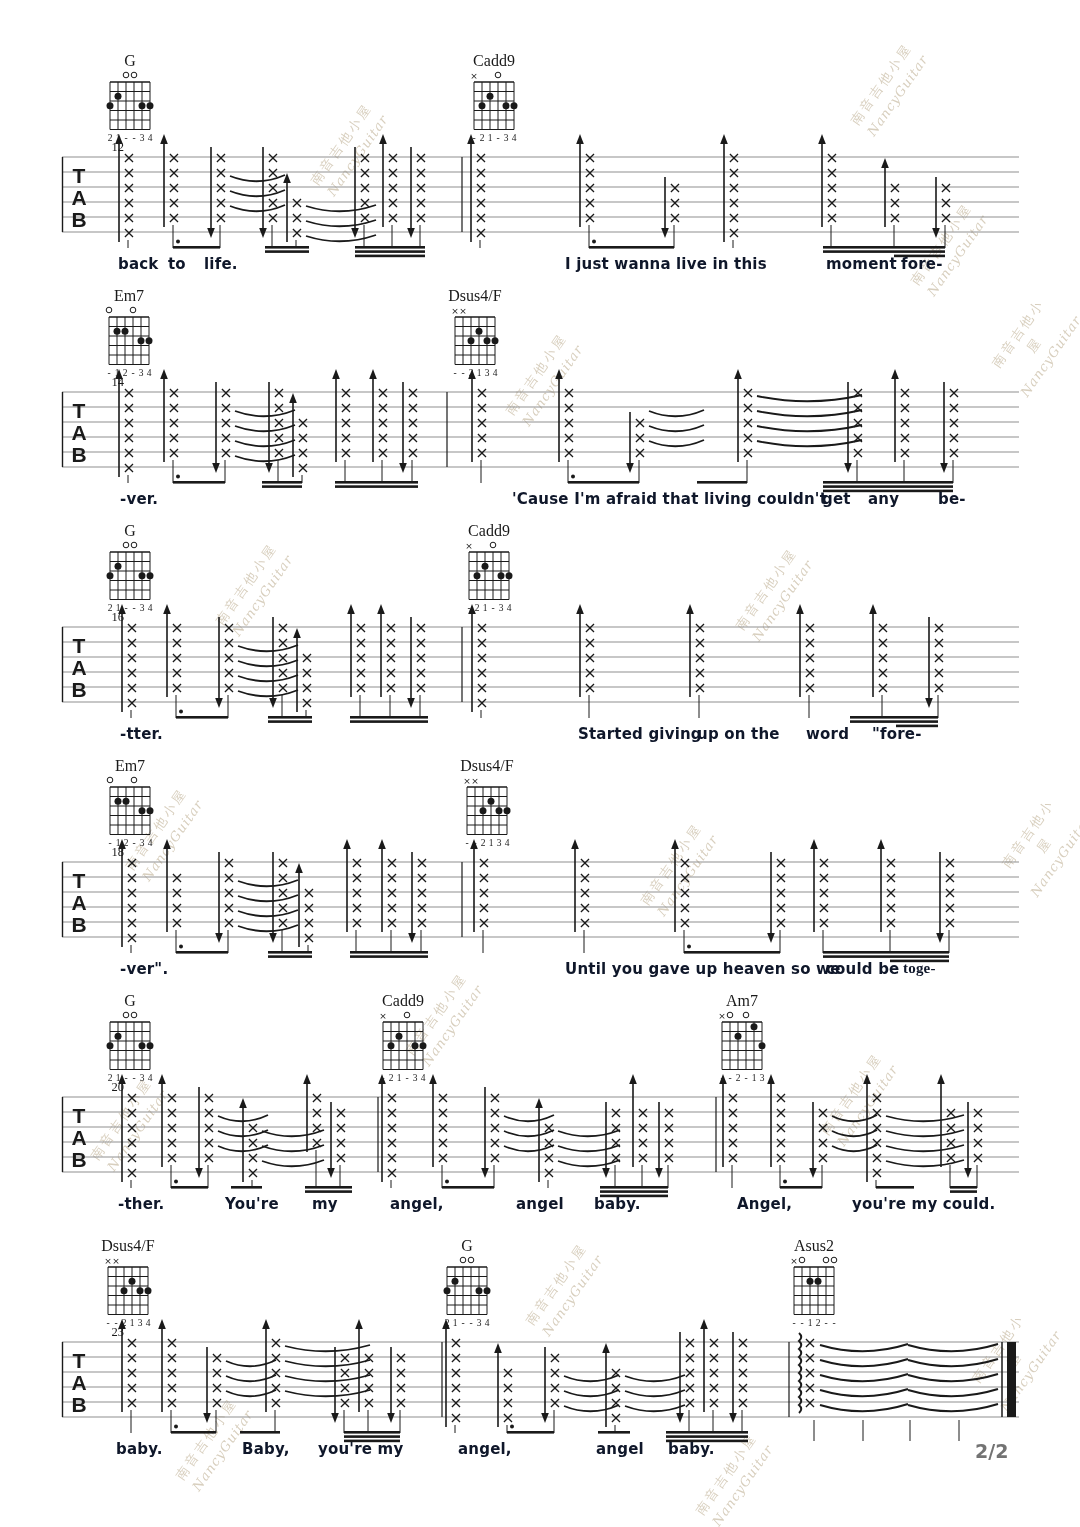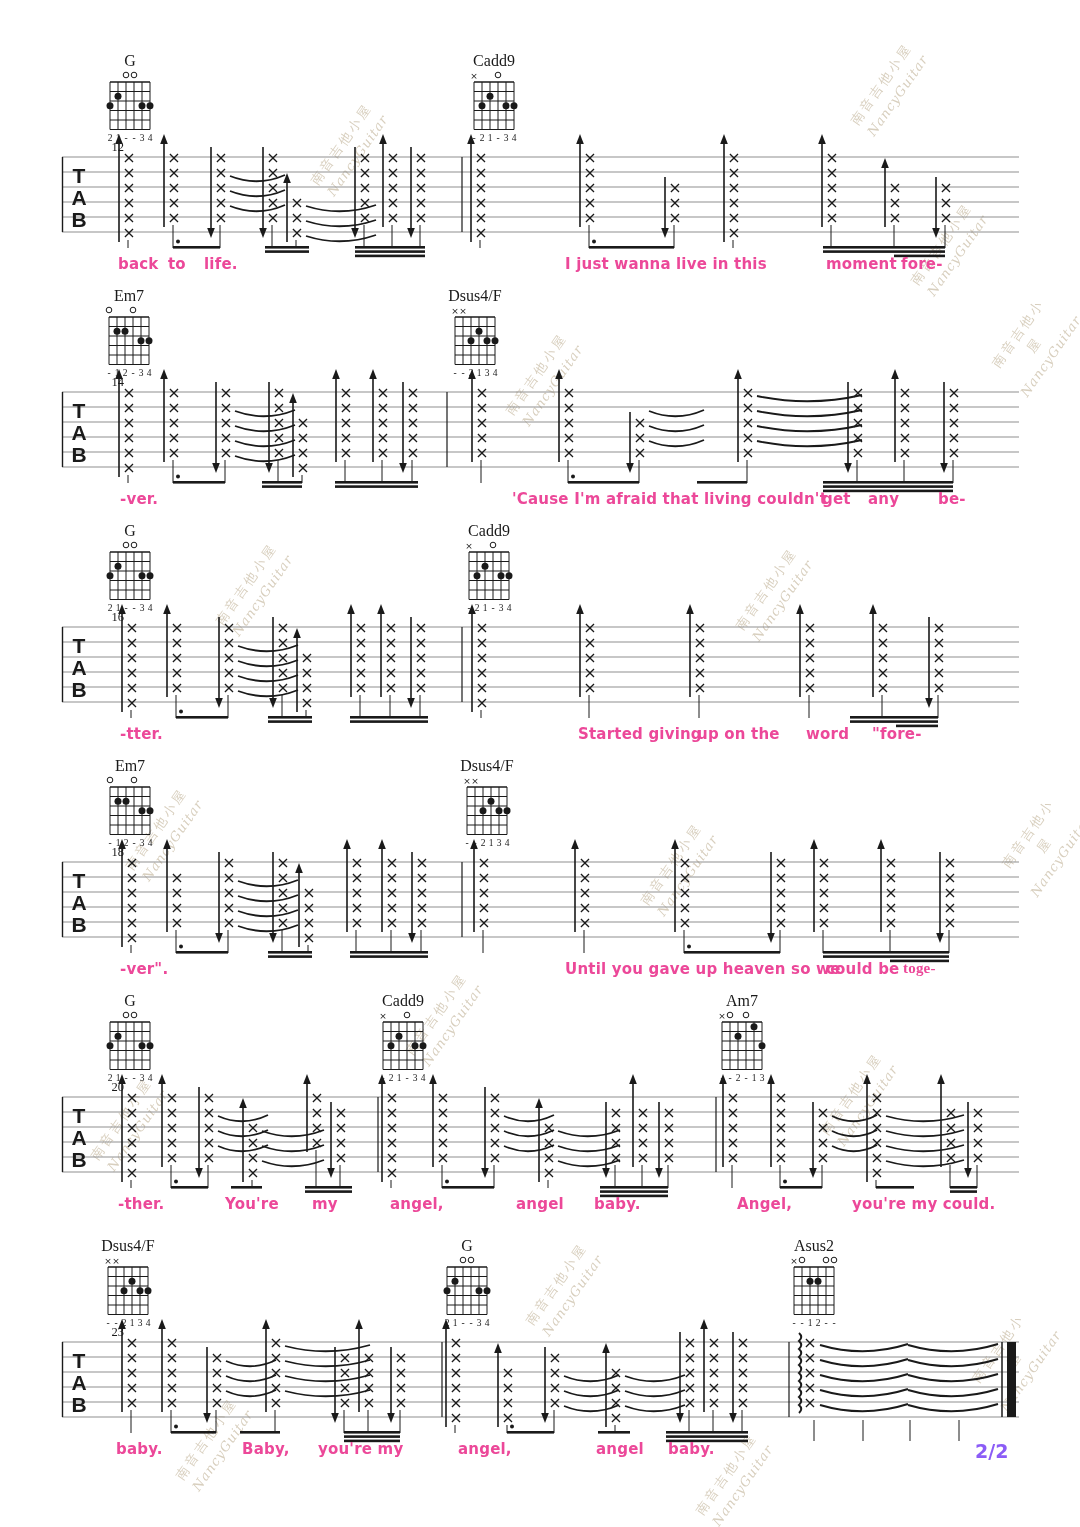--- a/index.html
+++ b/index.html
@@ -5,31 +5,31 @@
   html,body{margin:0;padding:0;background:#ffffff;}
   .page{
     position:relative;width:1080px;height:1527px;margin:0 auto;
     background:#ffffff;overflow:hidden;
     font-family:"DejaVu Sans",sans-serif;
   }
   .sys{position:absolute;left:0;overflow:visible;}
   .lyric{
     position:absolute;white-space:nowrap;
     font:700 15px "DejaVu Sans",sans-serif;
-    color:#ec4899;letter-spacing:.2px;
+    color:#0f172a;letter-spacing:.2px;
   }
   .wm{
     position:absolute;transform:translate(-50%,-50%) rotate(-55deg);
     text-align:center;pointer-events:none;line-height:1.55;user-select:none;
   }
   .wm .l1{font-size:13px;letter-spacing:3px;font-family:"DejaVu Sans",sans-serif;}
   .wm .l2{font-size:13px;letter-spacing:1px;font-style:italic;font-family:"DejaVu Serif",serif;}
   .page-number{
     position:absolute;left:975px;top:1440px;
-    font:700 19px "DejaVu Sans",sans-serif;color:#8b5cf6;
+    font:700 19px "DejaVu Sans",sans-serif;color:#737373;
   }
 </style>
 </head>
 <body>
 
 <div class="page" id="sheet">
   <div id="wm-layer">
       <div class="wm" style="left: 890px; top: 90px; color: rgb(216, 207, 190);">
         <div class="l1">南音吉他小屋</div>
         <div class="l2">NancyGuitar</div>

